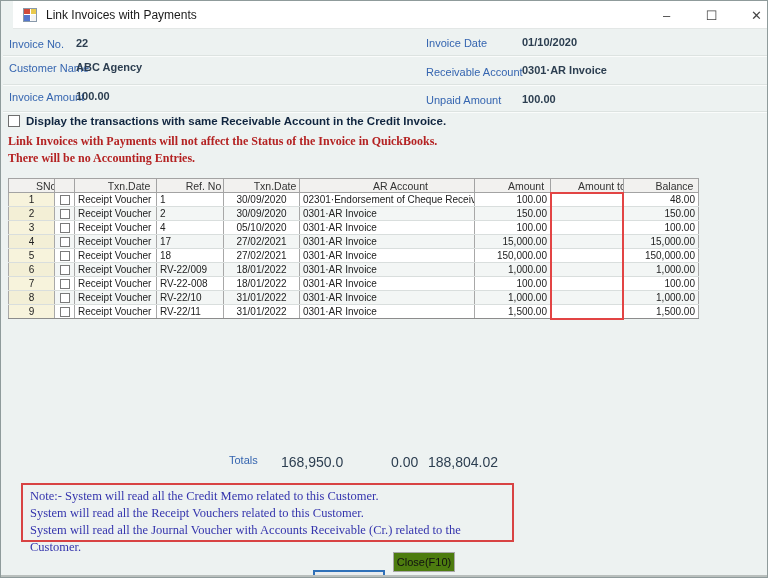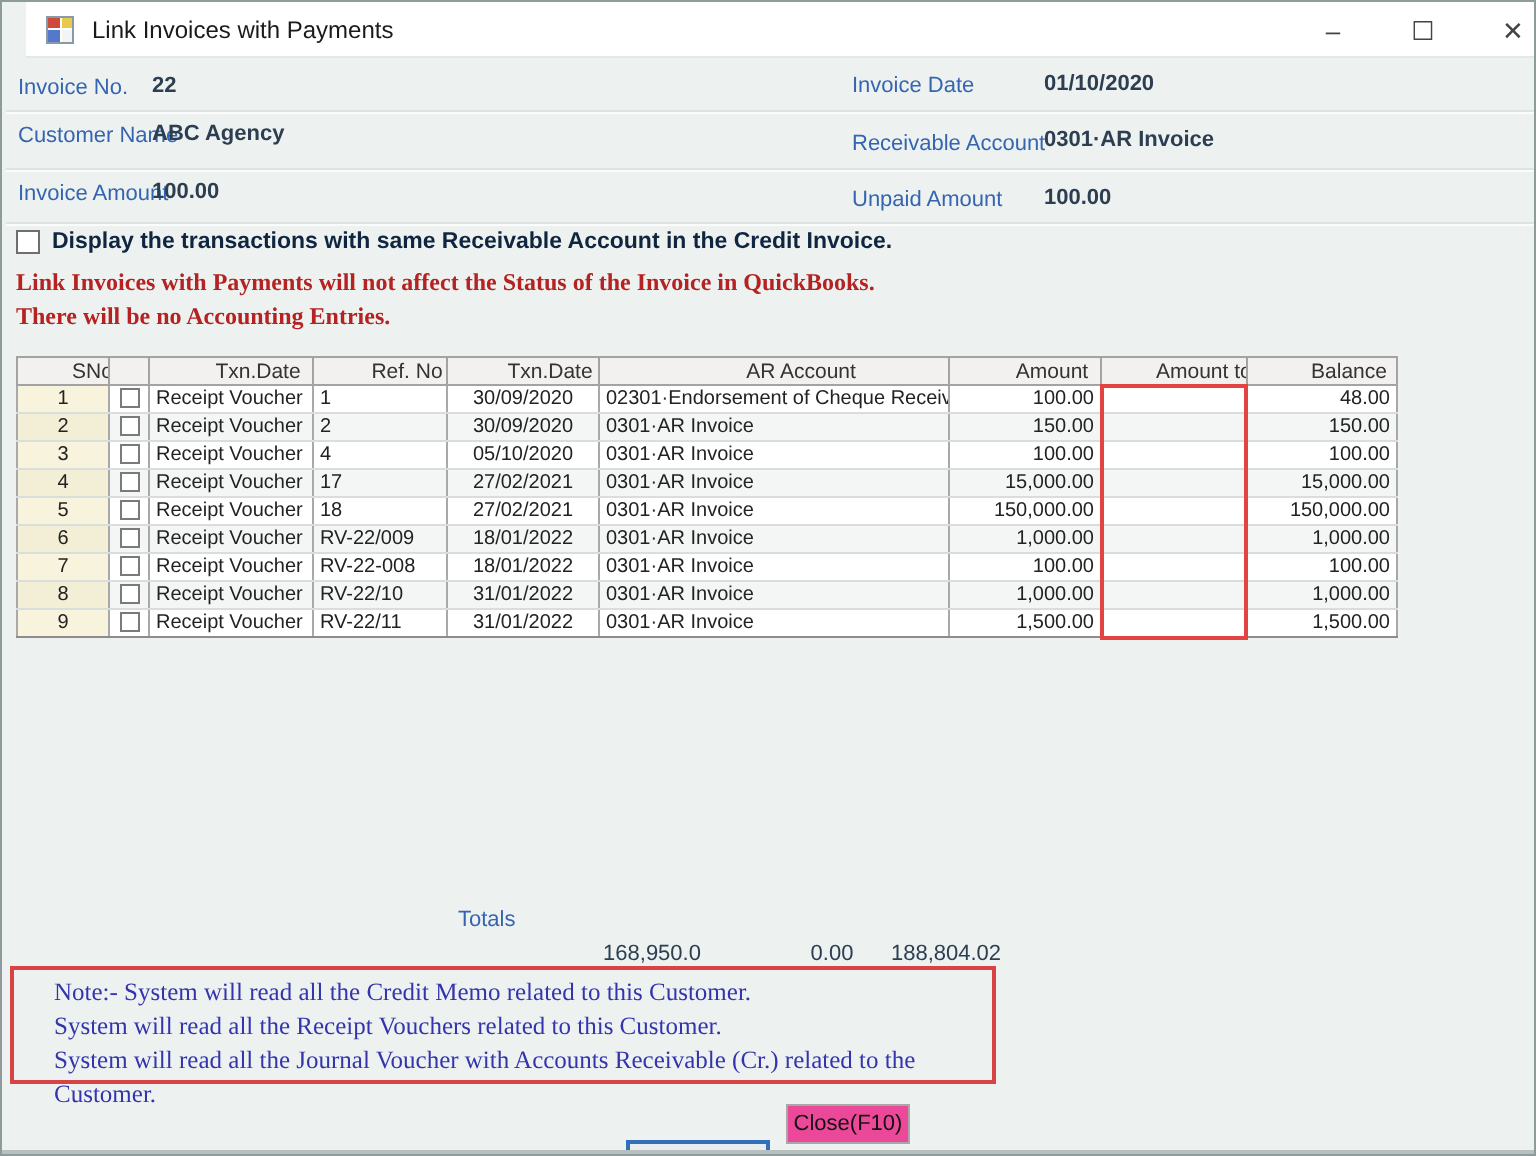--- a/index.html
+++ b/index.html
@@ -57,30 +57,30 @@
   .grid td.c { text-align:center; }
   .grid td.r { text-align:right; }
   .grid td.chkcell { padding:0; text-align:center; }
   .row-chk { width:10px; height:10px; border:1px solid #7a7a7a; background:#fff;
     display:inline-block; vertical-align:middle; }
   .grid .outer-b { border-bottom:1px solid #8c8c8c; }
   .settle-highlight { position:absolute; left:549px; top:191px; width:74px; height:128px;
     border:2px solid #e24444; pointer-events:none; }
   
   .totals-label { position:absolute; left:228px; top:453px; font-size:11px; color:#3565b0; }
-  .tot-val { position:absolute; top:453px; font-size:11px; color:#2c3e50; text-align:center;margin-top:17px; }
-  
-  .note-box { position:absolute; left:4px; top:482px; width:493px; height:59px;
-    border:2px solid #d84343; padding:3px 20px;
+  .tot-val { position:absolute; top:453px; font-size:14px; color:#2c3e50; text-align:left; }
+  
+  .note-box { position:absolute; left:20px; top:482px; width:493px; height:59px;
+    border:2px solid #d84343; padding:3px 7px;
     font-family:"Liberation Serif", serif; font-size:12.5px; color:#3434ad; line-height:17px; }
   
   .btn { position:absolute; top:551px; height:20px; font-size:11px; color:#111;
     display:flex; align-items:center; justify-content:center; cursor:default; }
   .btn-primary { left:312px; width:72px; background:#e9ecee; border:2px solid #2f70b8;margin-top:18px; }
-  .btn-secondary { left:392px; width:62px; background:#ec4899; border:1px solid #a8a8a8; }
+  .btn-secondary { left:392px; width:62px; background:#4d7c0f; border:1px solid #a8a8a8; }
   .bottom-edge { position:absolute; left:0; bottom:0; width:100%; height:2px; background:#b9bfbd; }
 </style>
 </head>
 <body>
 
 <div class="dialog">
 
   <div class="titlebar">
     <span class="app-icon">
         <i></i>

